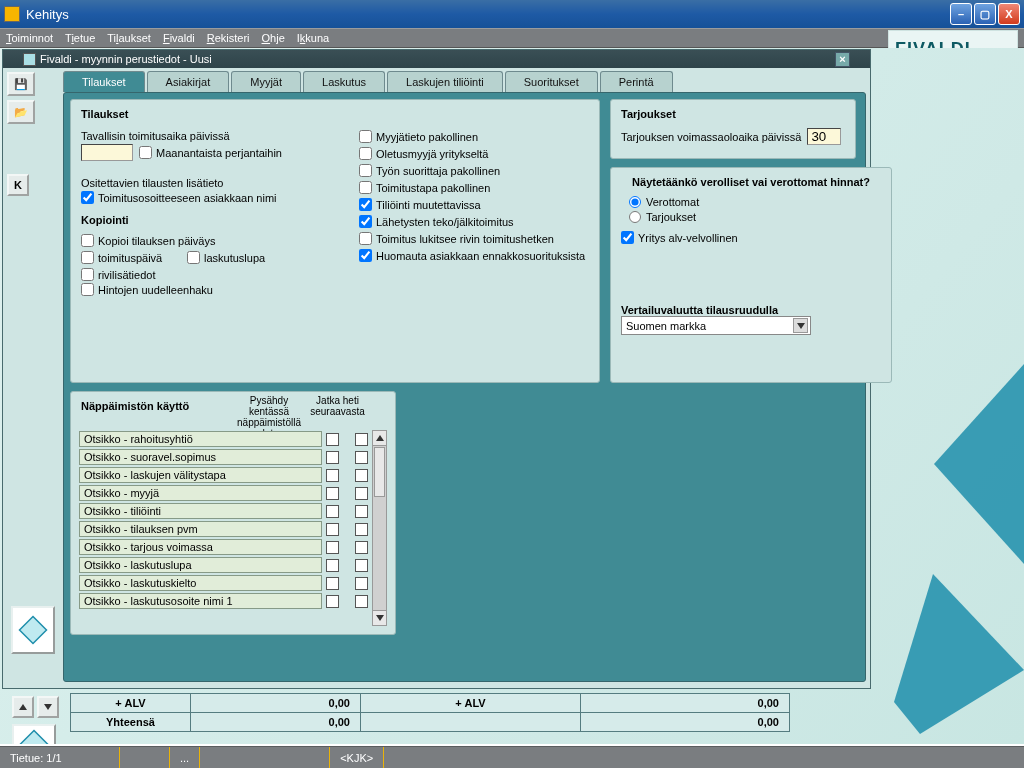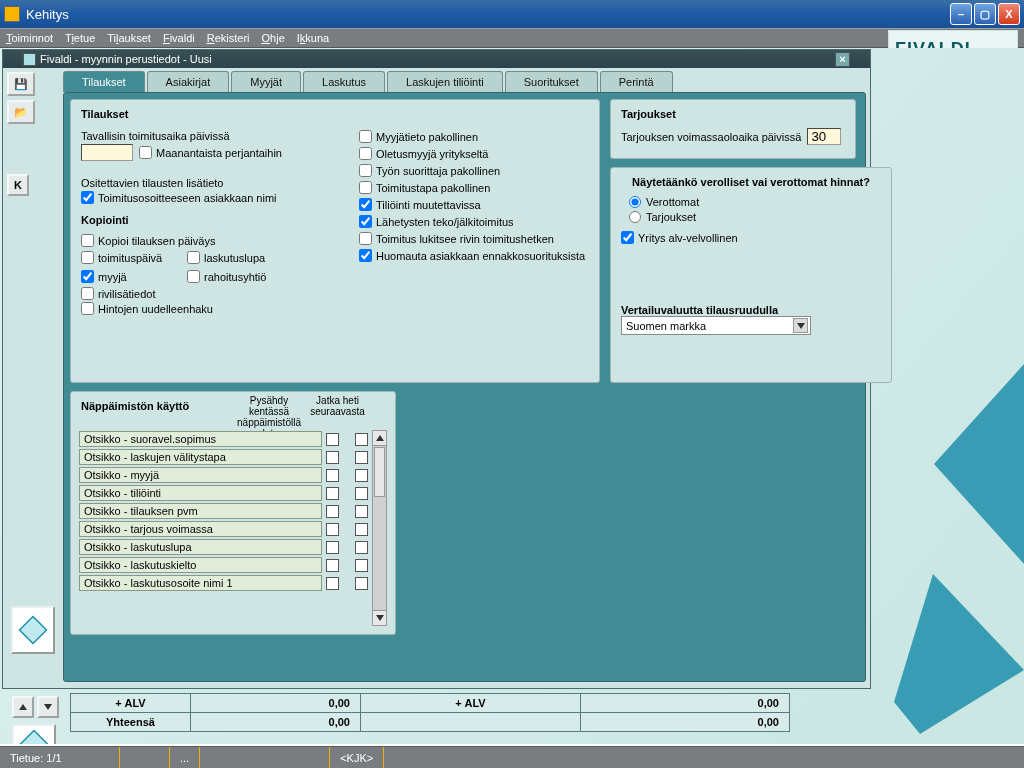--- a/index.html
+++ b/index.html
@@ -154,30 +154,20 @@
             <div class="row">
               <label class="chk" style="width:100px">
                   <input type="checkbox" style="">
                   <span>toimituspäivä</span>
                 </label>
               <label class="chk">
                   <input type="checkbox" style="">
                   <span>laskutuslupa</span>
                 </label>
             </div>
-            <div class="row">
-              <label class="chk" style="width:100px">
-                  <input type="checkbox" checked="" style="">
-                  <span>myyjä</span>
-                </label>
-              <label class="chk">
-                  <input type="checkbox" style="">
-                  <span>rahoitusyhtiö</span>
-                </label>
-            </div>
             <label class="chk">
                 <input type="checkbox" style="">
                 <span>rivilisätiedot</span>
               </label>
             <label class="chk">
                 <input type="checkbox" style="">
                 <span>Hintojen uudelleenhaku</span>
               </label>
           </div>
           <div class="rightcol" id="rightchecks">
@@ -250,20 +240,26 @@
 
       <div class="fieldset fs-key">
         <div class="fs-title">Näppäimistön käyttö</div>
         <div class="keyhead">
           <div>Pysähdy kentässä näppäimistöllä edeten</div>
           <div style="width:55px">Jatka heti seuraavasta</div>
         </div>
         <div class="keytbl">
           <div class="keyrows" id="keyrows">
               <div class="keyrow">
+                <div class="cell">Otsikko - rahoitusyhtiö</div>
+                <div class="cb"></div>
+                <div style="width:8px"></div>
+                <div class="cb"></div>
+              </div>
+              <div class="keyrow">
                 <div class="cell">Otsikko - suoravel.sopimus</div>
                 <div class="cb"></div>
                 <div style="width:8px"></div>
                 <div class="cb"></div>
               </div>
               <div class="keyrow">
                 <div class="cell">Otsikko - laskujen välitystapa</div>
                 <div class="cb"></div>
                 <div style="width:8px"></div>
                 <div class="cb"></div>

